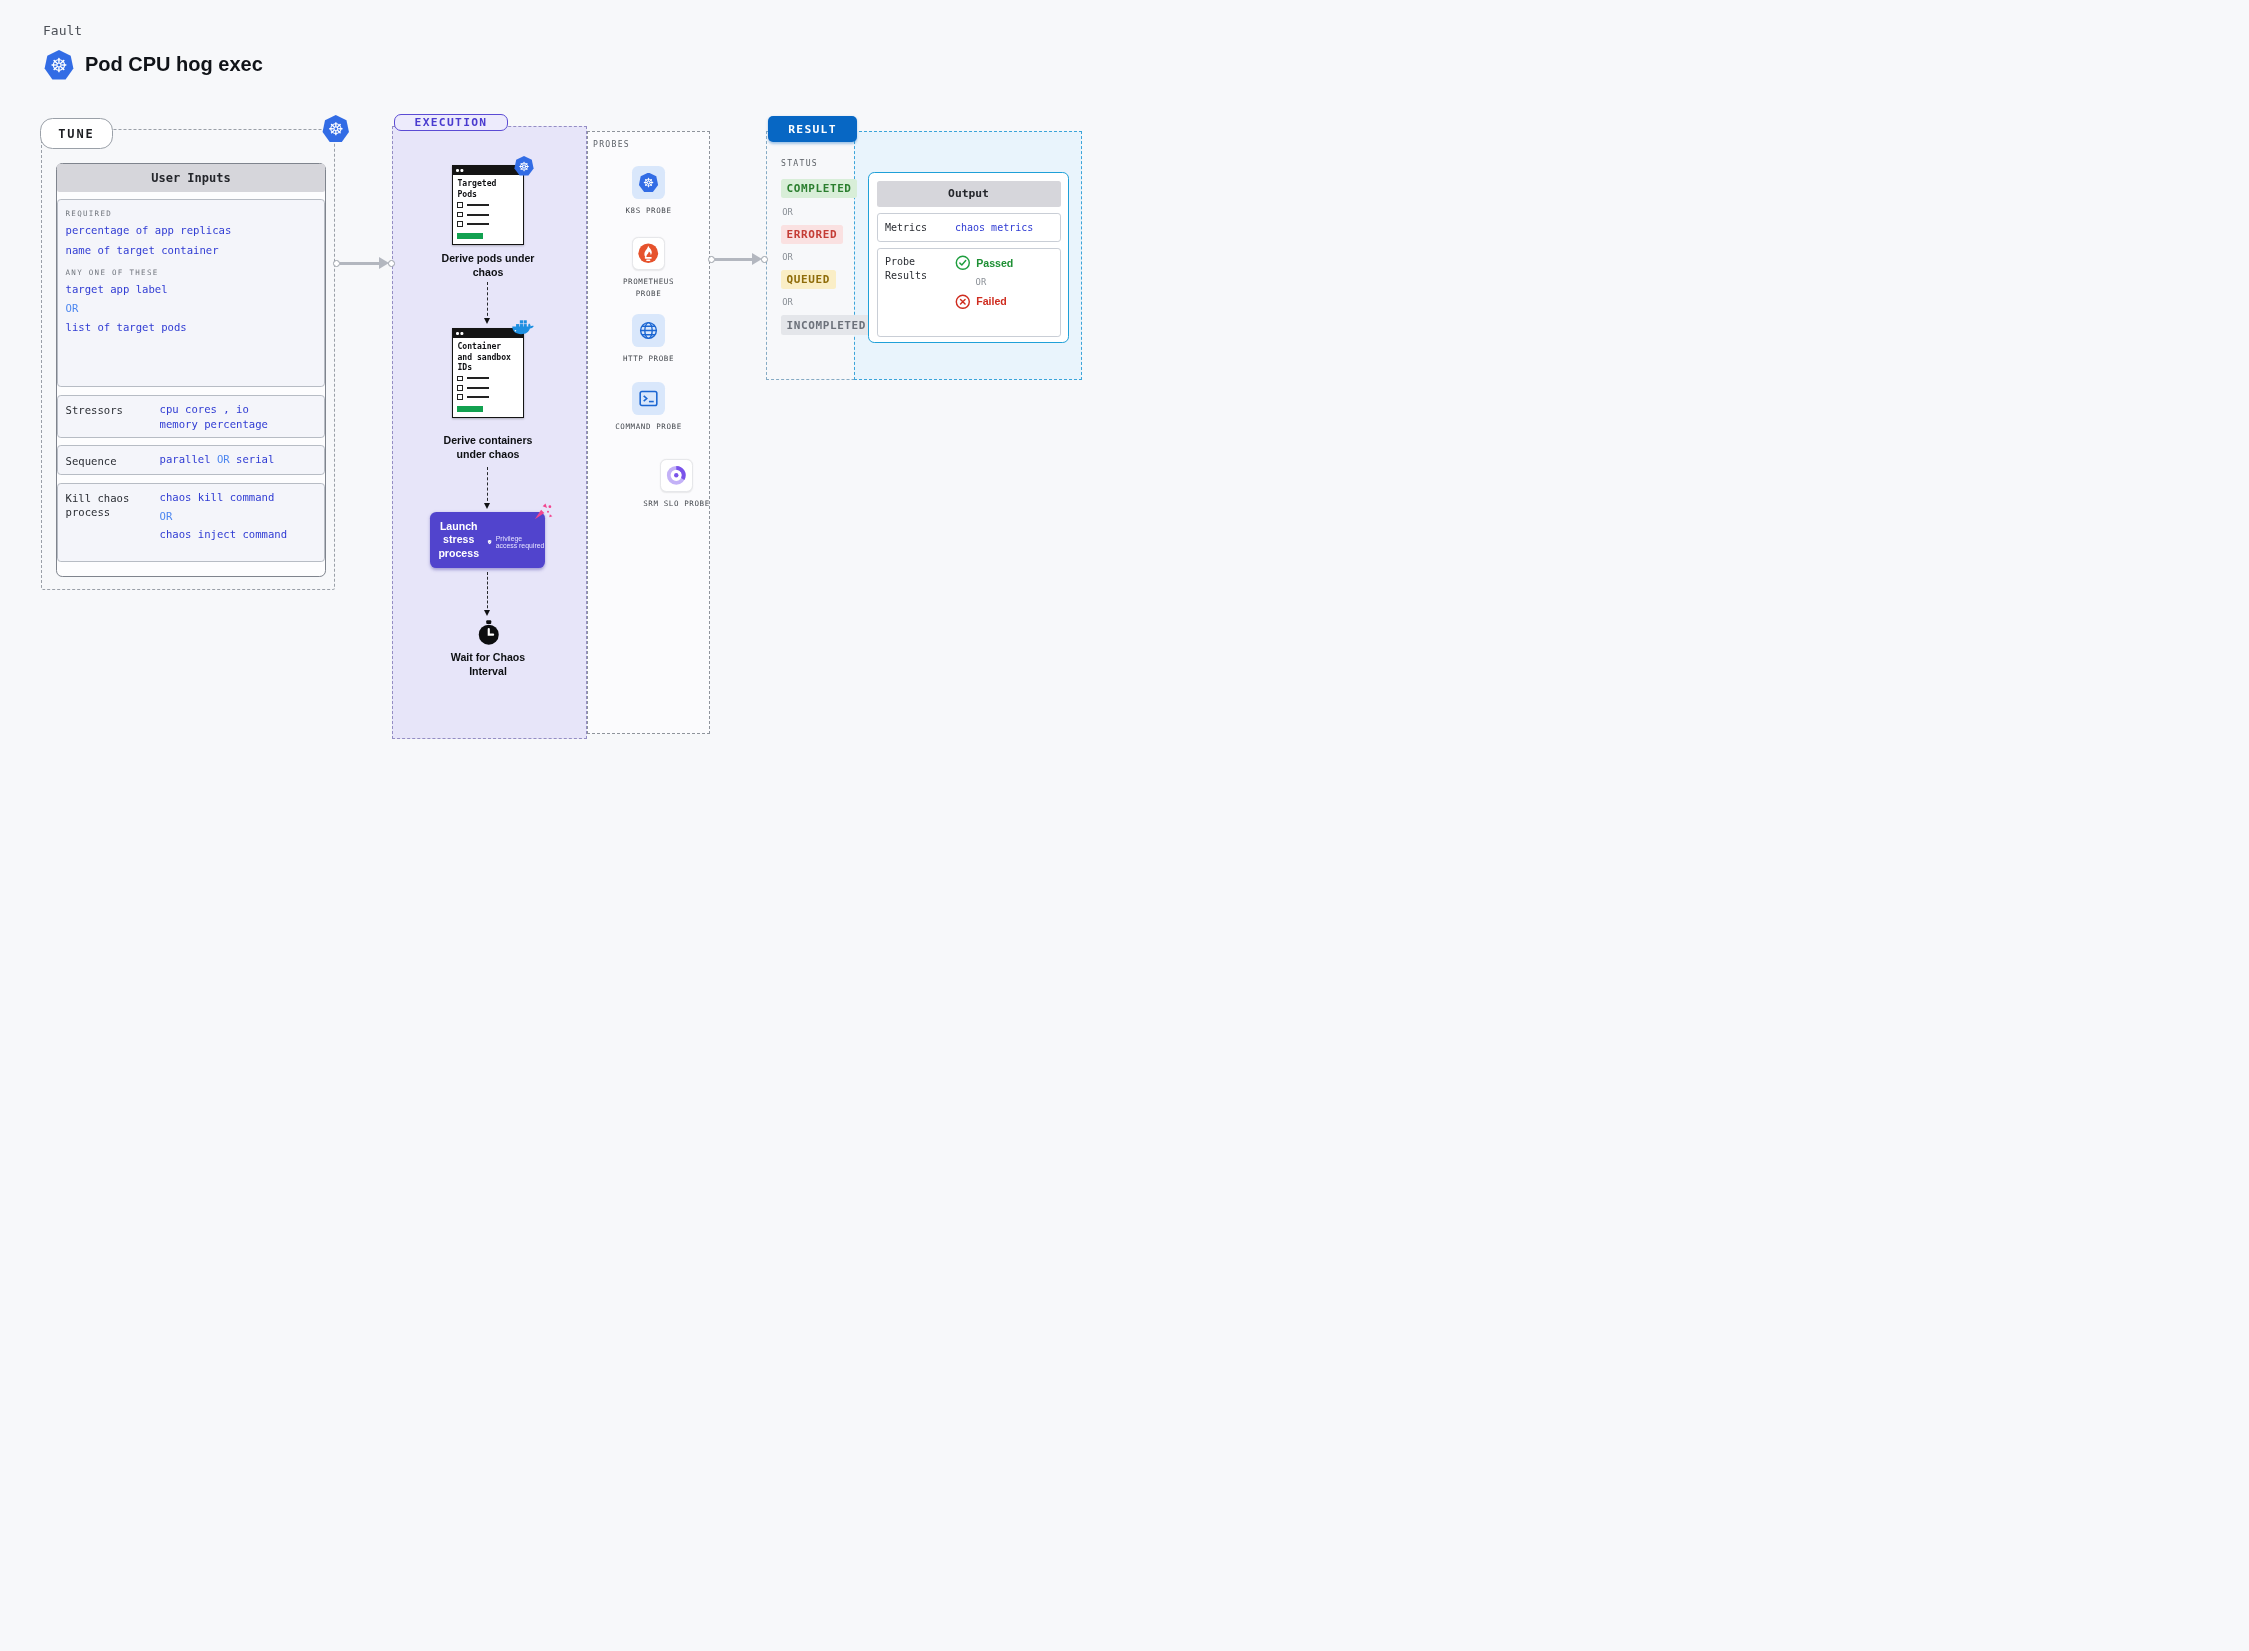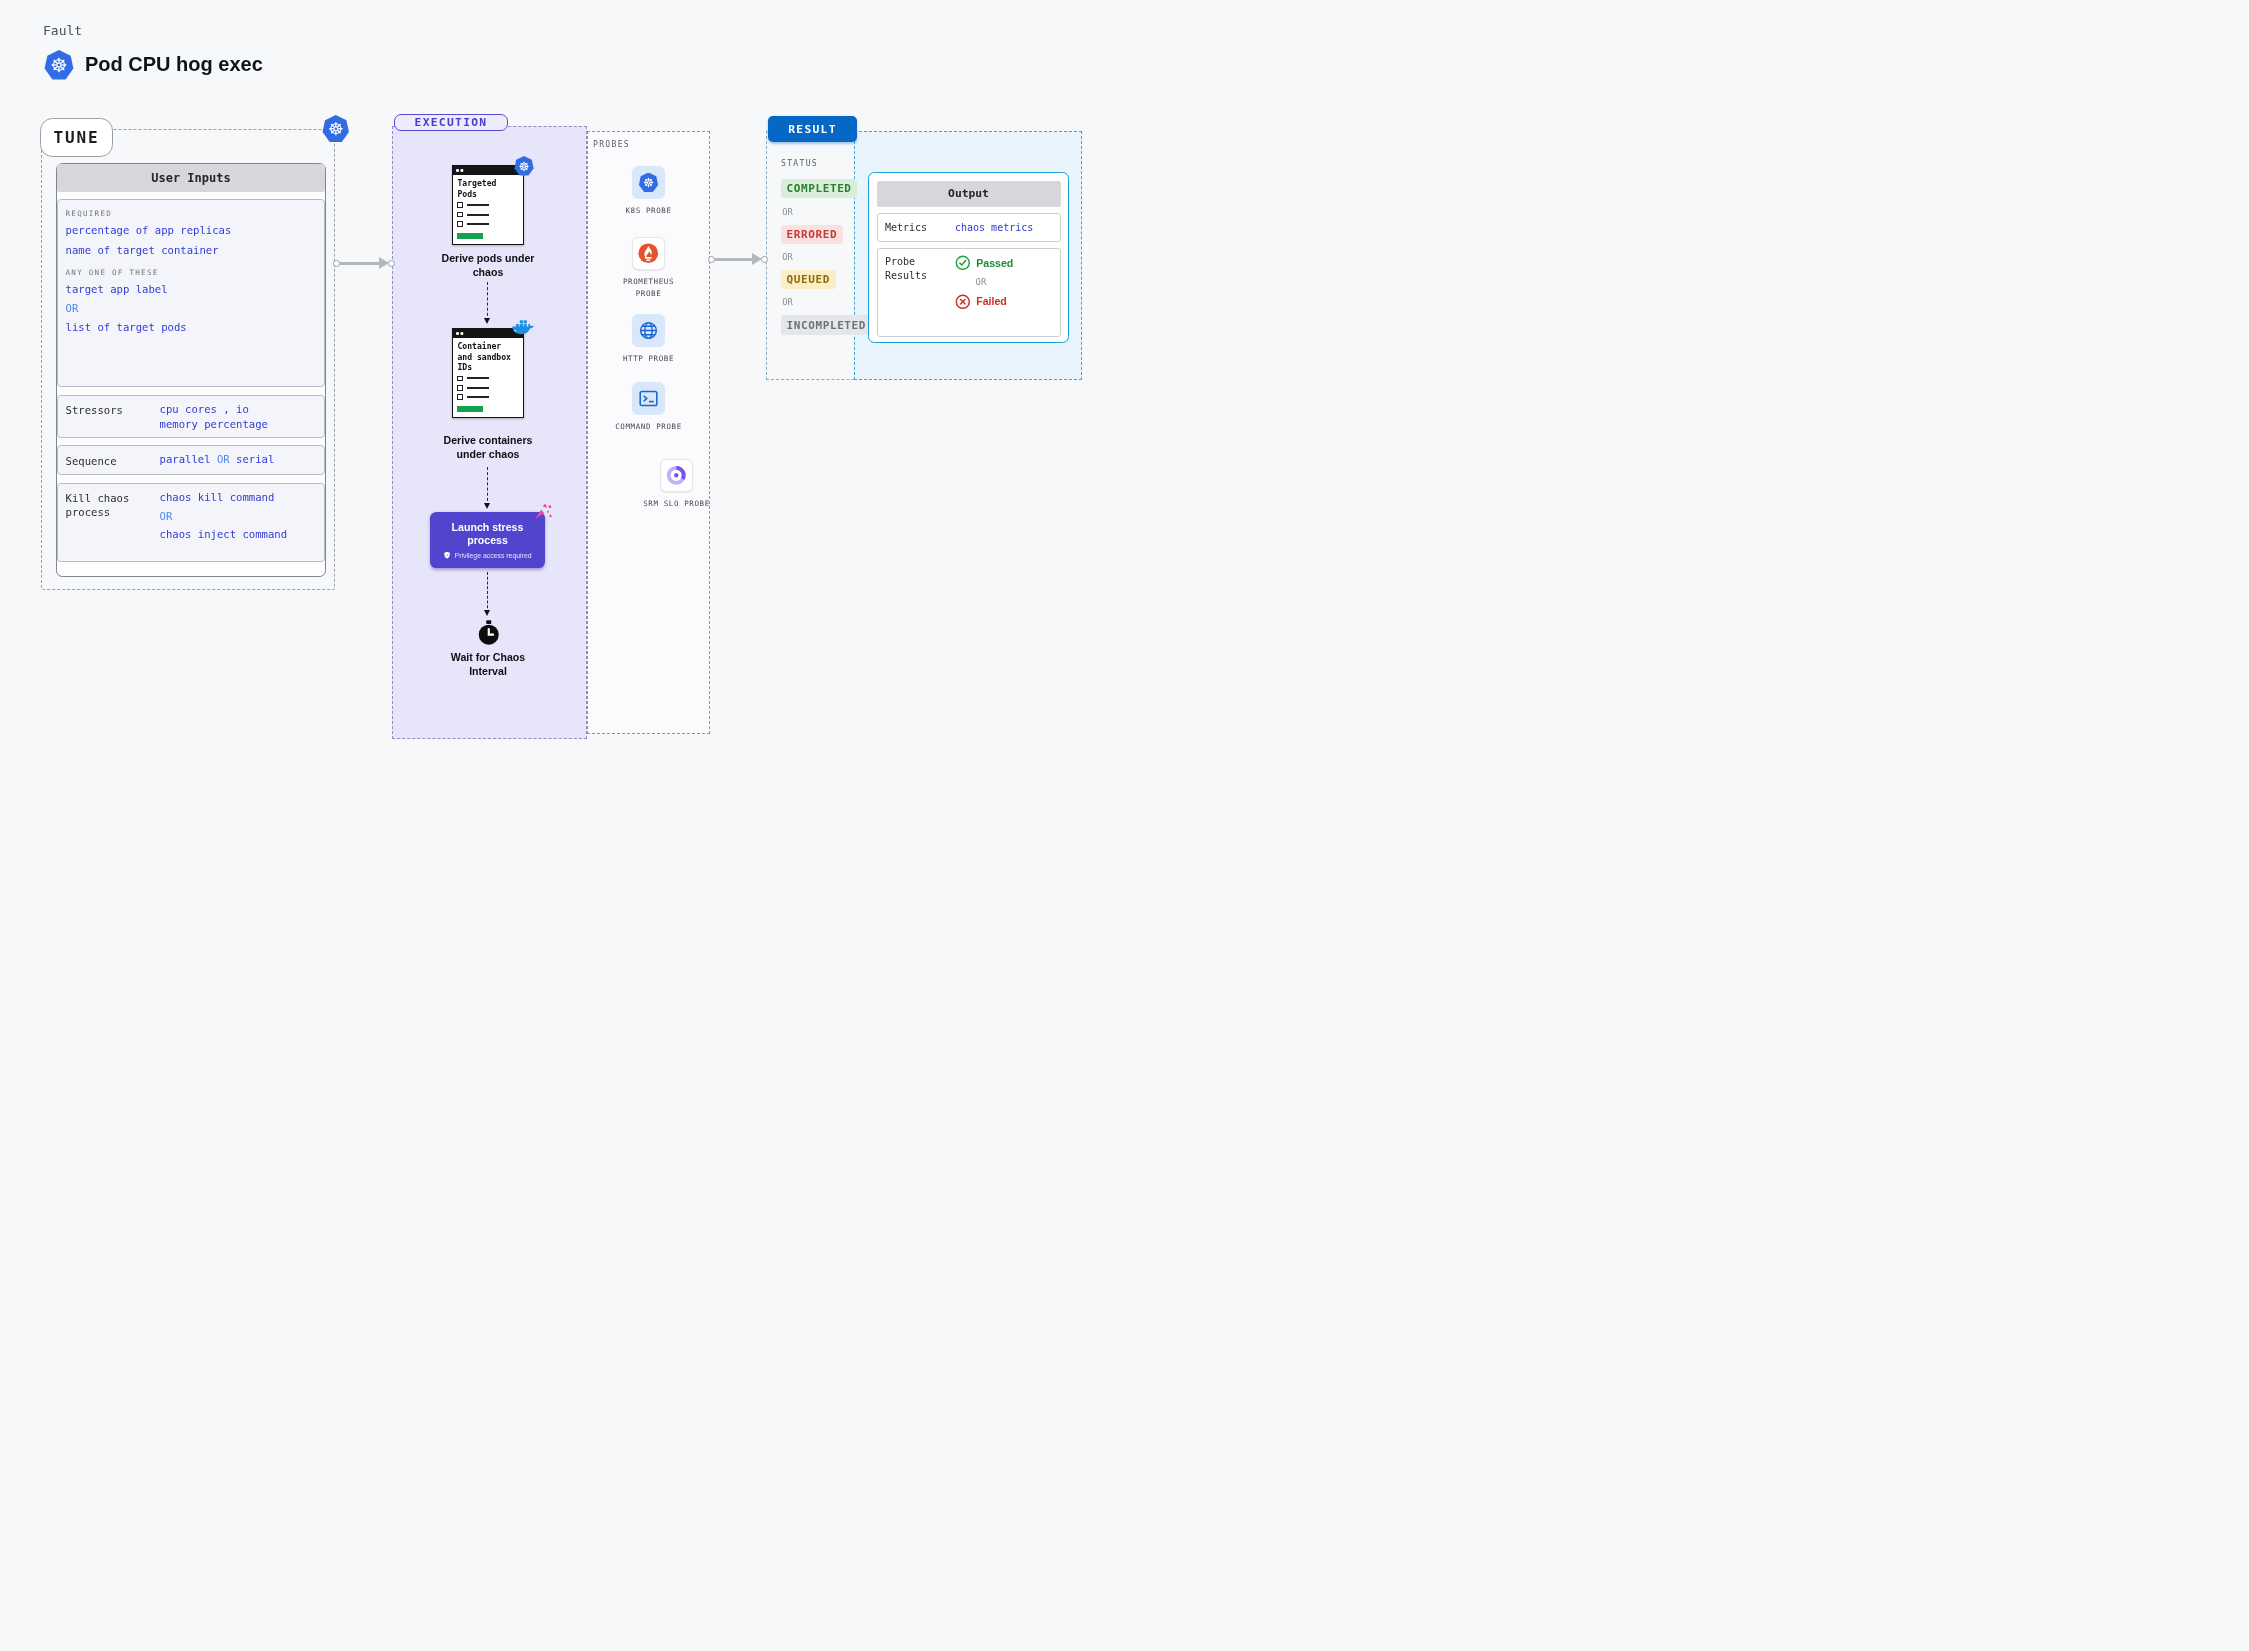--- a/index.html
+++ b/index.html
@@ -11,21 +11,21 @@
   .kicker { left:43px; top:22.5px; font-size:13px; color:#4c5057; }
   .page-title { left:85px; top:53px; font:bold 20px "Liberation Sans","DejaVu Sans",sans-serif; color:#101318; }
 
   
   .k8s { background:#326ce5; clip-path:polygon(50% 0%, 89% 19%, 98% 62%, 72% 98%, 28% 98%, 2% 62%, 11% 19%);
          display:flex; align-items:center; justify-content:center; color:#fff; font-family:"DejaVu Sans",sans-serif; }
 
   
   .tune-box { left:41px; top:129px; width:294px; height:461px; border:1.3px dashed #9aa0a8; border-radius:2.5px; }
   .pill { display:flex; align-items:center; justify-content:center; font-weight:bold; letter-spacing:1.9px; }
-  .tune-pill { left:40px; top:118px; width:73px; height:39px; background:#fff; border:1.3px solid #9aa0a8; border-radius:12.5px; font-size:16px; color:#1c1e22; }
+  .tune-pill { left:40px; top:118px; width:73px; height:31px; background:#fff; border:1.3px solid #9aa0a8; border-radius:12.5px; font-size:12px; color:#1c1e22; }
 
   .ui-card { left:56px; top:163px; width:270px; height:414px; background:#fdfdfe; border:1.3px solid #7f848d; border-radius:6.3px; padding:0; }
   .card-header { height:27.5px; background:#d6d6db; border-radius:2.5px; display:flex; align-items:center; justify-content:center; font-weight:bold; font-size:12px; color:#24262b; }
   .ui-row { border:1.3px solid #b7bcc4; border-radius:3.8px; background:#f4f5fa; margin-top:7.5px; display:flex; padding:6.3px 7.5px; }
   .ui-row-label { width:94px; flex:none; font-size:10.6px; color:#2a2d33; line-height:1.35; padding-top:1.3px; }
   .ui-row-values { flex:1; }
   .cap { font-size:7.5px; letter-spacing:1.3px; color:#71767e; margin:2.5px 0 5px; }
   .val { font-size:10.6px; color:#2f3bd3; line-height:1.35; margin-bottom:5.6px; }
   .val-or { font-size:10.6px; color:#4c86f0; margin:1.3px 0 5.6px; }
   .or-inline { color:#4c86f0; }
@@ -52,21 +52,21 @@
   .win-bar { height:9.4px; background:#141414; display:flex; align-items:center; padding-left:3.1px; }
   .win-dots { width:2.5px; height:2.5px; background:#fff; border-radius:50%; box-shadow:4.4px 0 0 #fff; }
   .win-title { font-weight:bold; font-size:8.1px; color:#101114; padding:3.1px 4.4px 1.9px; line-height:1.25; }
   .chk { display:flex; align-items:center; gap:3.8px; padding:1.9px 4.4px; }
   .chk .box { width:5.6px; height:5.6px; border:1.3px solid #222; flex:none; }
   .chk .line { width:22.5px; height:1.9px; background:#222; }
   .win-progress { width:26px; height:6.3px; background:#12a150; margin:3.8px 4.4px 5px; }
 
   .step-caption { width:106px; text-align:center; font:bold 10.6px "Liberation Sans","DejaVu Sans",sans-serif; color:#0d0f12; line-height:1.3; }
 
-  .launch-btn { left:430px; top:512px; width:115px; height:56px; background:#5144cd; border-radius:6.3px; display:flex; flex-direction:column; align-items:center; justify-content:center; box-shadow:0 1.3px 3.1px rgba(60,50,160,.4); }
+  .launch-btn { left:430px; top:512px; width:115px; height:56px; background:#5144cd; border-radius:6.3px; display:flex; align-items:center; justify-content:center; box-shadow:0 1.3px 3.1px rgba(60,50,160,.4); }
   .launch-title { width:88px; text-align:center; font:bold 10.6px "Liberation Sans","DejaVu Sans",sans-serif; color:#fff; line-height:1.25; }
   .launch-sub { display:flex; align-items:center; gap:3.1px; margin-top:4.4px; }
   .launch-sub span { font:6.9px "Liberation Sans","DejaVu Sans",sans-serif; color:#e6e3ff; }
 
   
   .probe { left:587px; width:123px; display:flex; flex-direction:column; align-items:center; }
   .tile { width:33px; height:33px; border-radius:6.3px; display:flex; align-items:center; justify-content:center; }
   .tile-blue { background:#d9e7fb; }
   .tile-white { background:#fff; border:0.6px solid #e6e7ea; box-shadow:0 0.6px 1.3px rgba(0,0,0,.08); }
   .probe-label { margin-top:5.6px; width:81px; text-align:center; font-size:7.5px; letter-spacing:0.6px; color:#45494f; line-height:1.6; }

